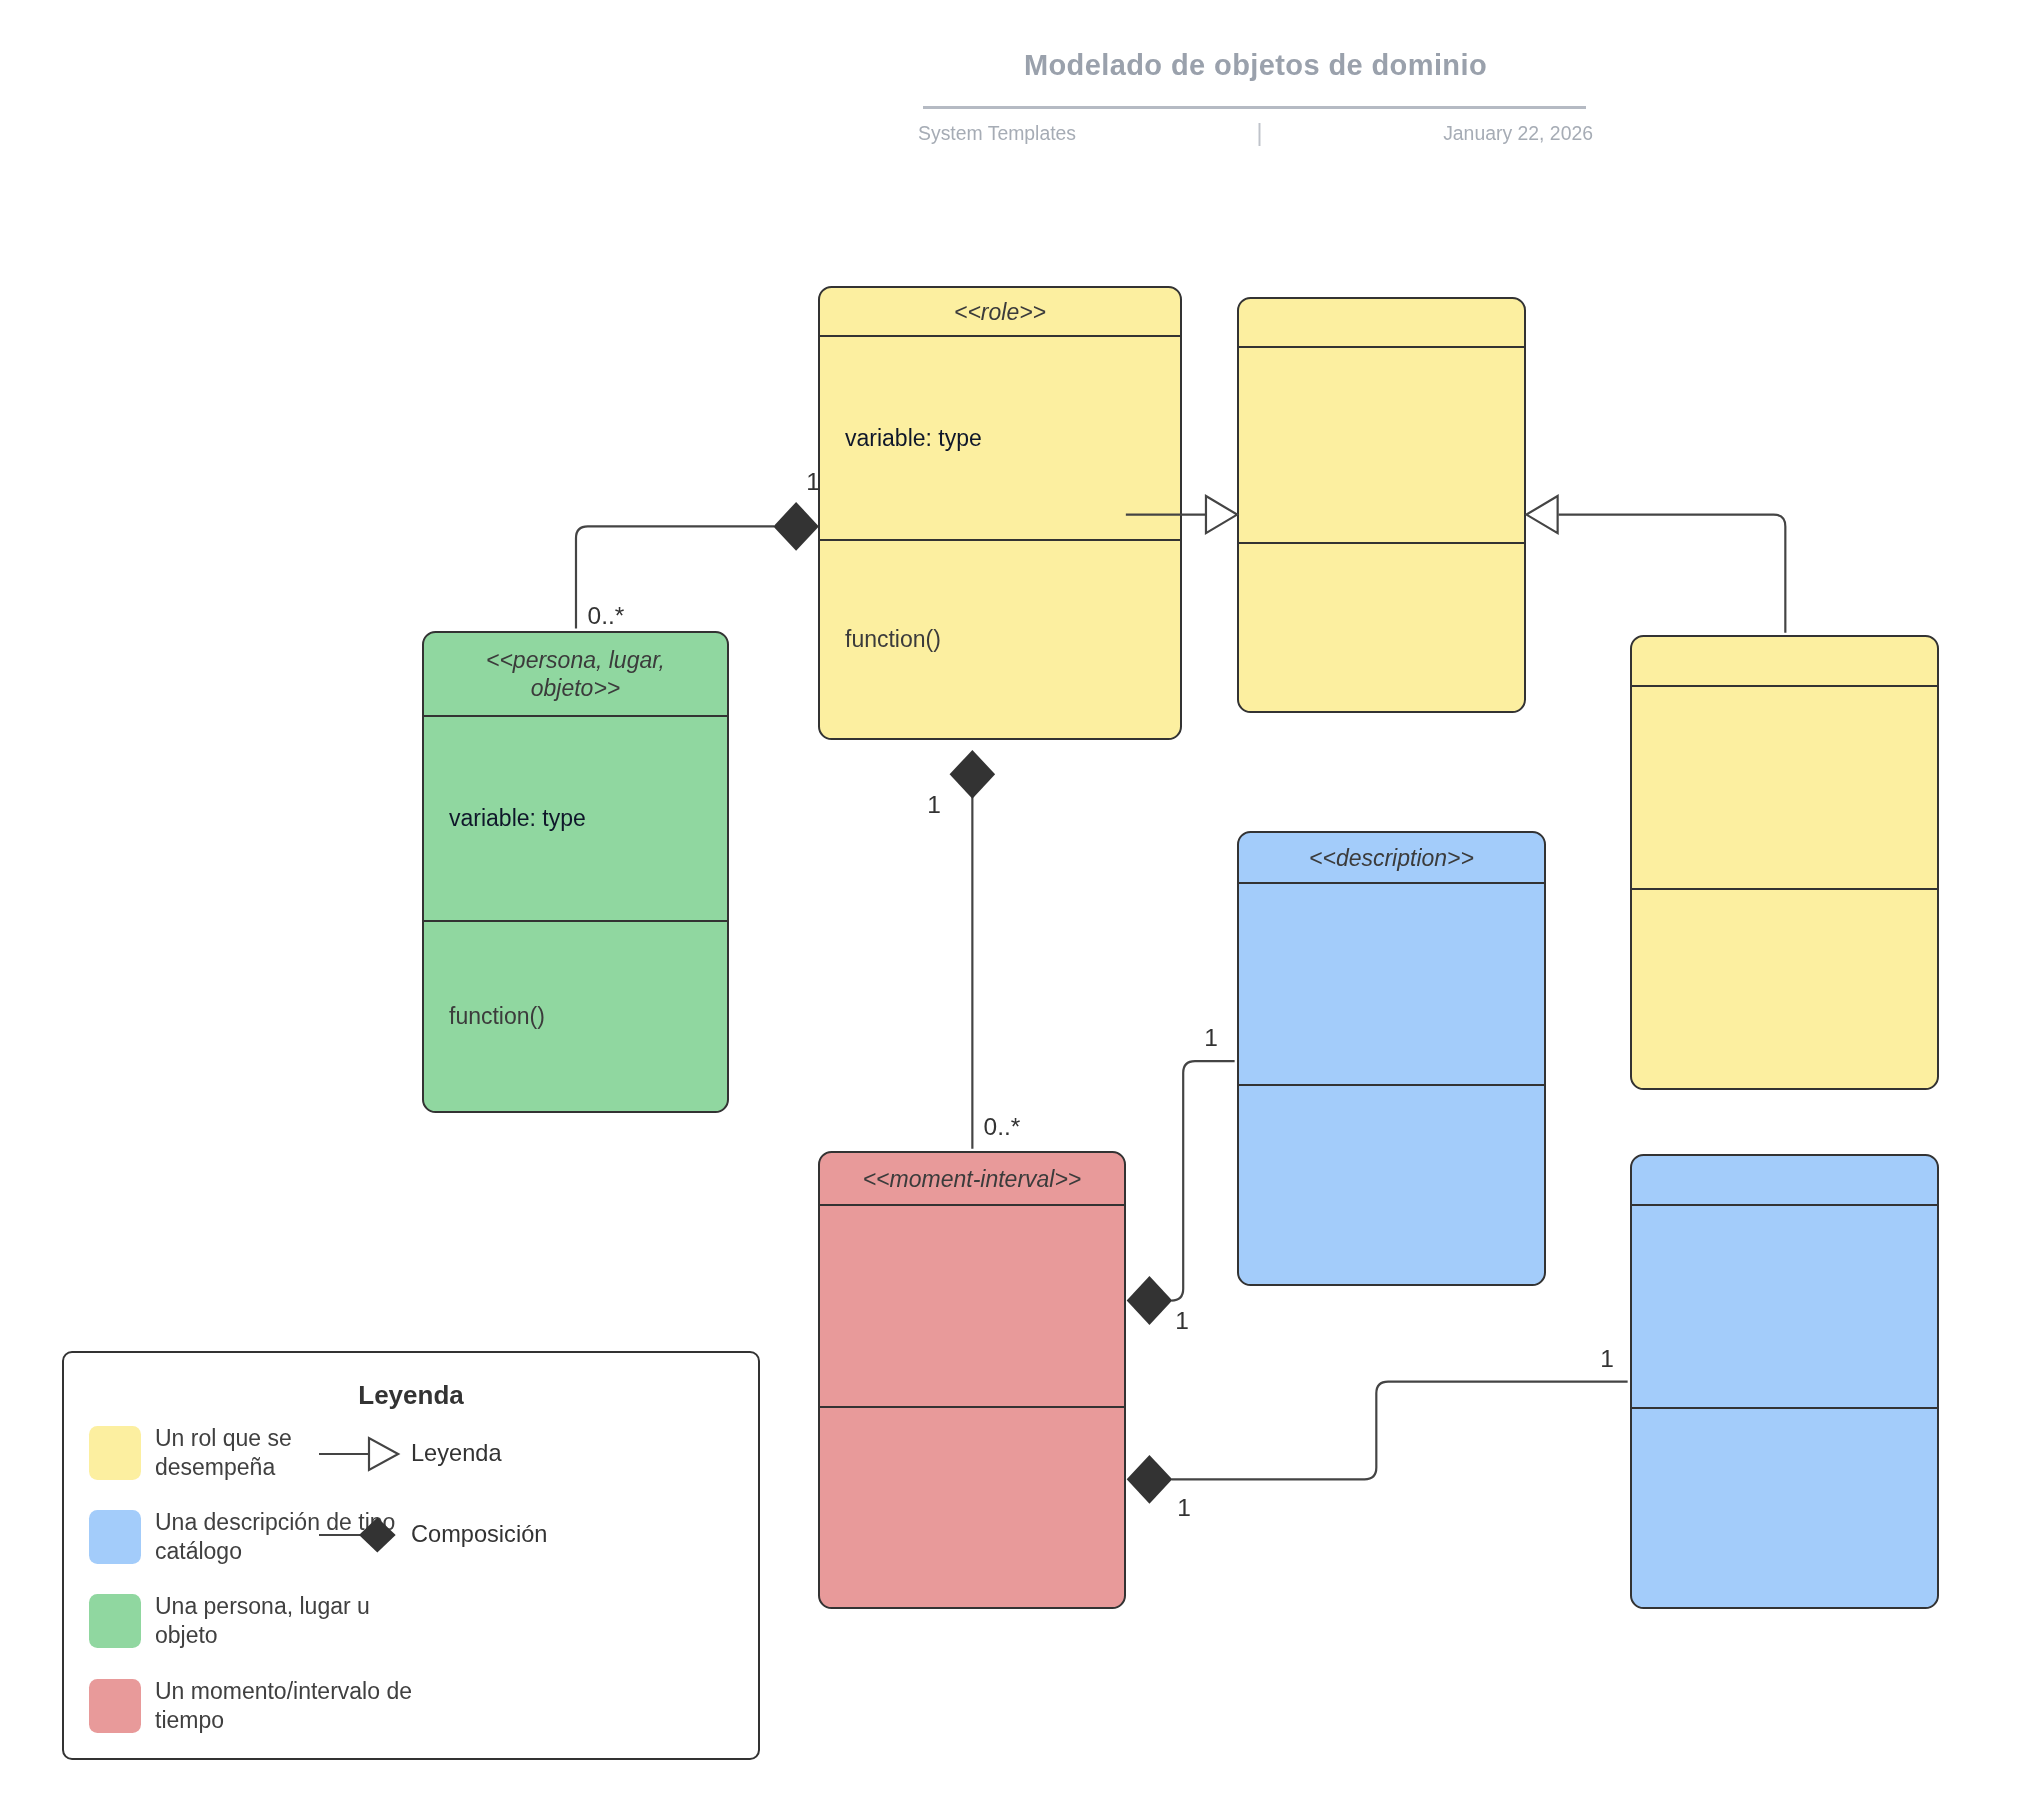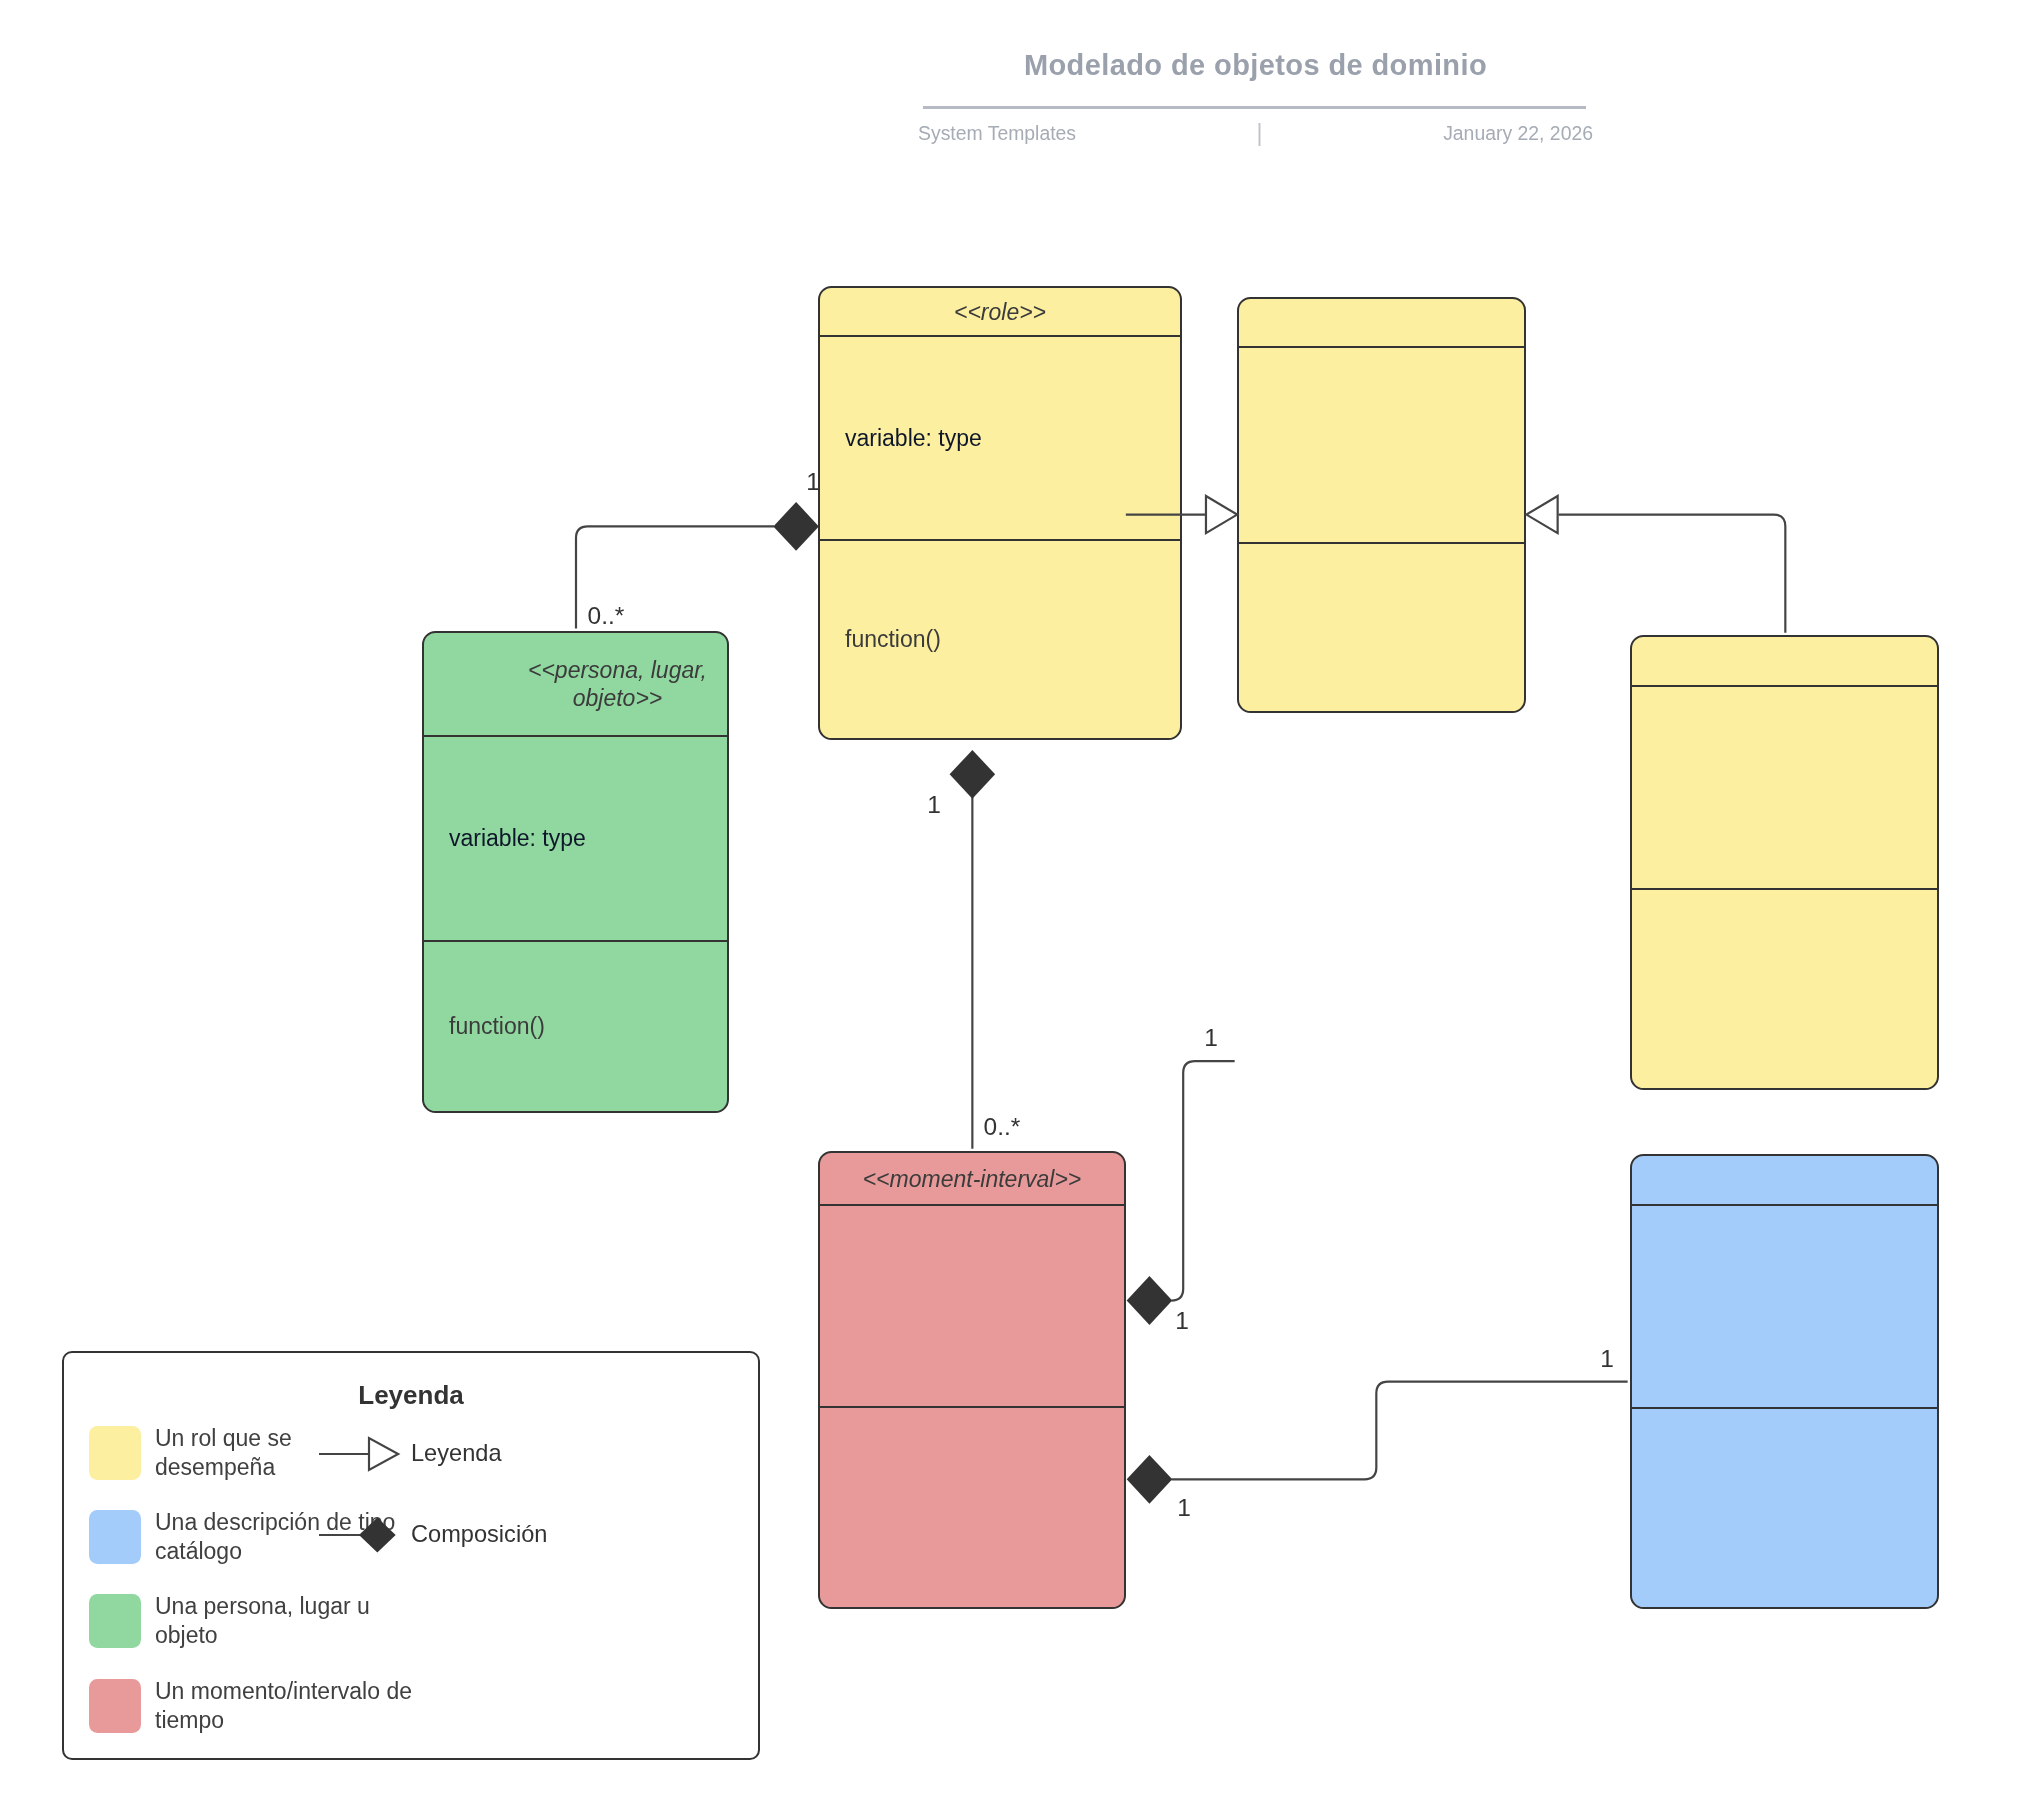--- a/index.html
+++ b/index.html
@@ -30,21 +30,21 @@
   #box-role{left:818px;top:286px;width:364px;height:454px;}
   #box-role .cls-h{height:49px;} #box-role .cls-a{height:204px;}
 
   #box-parent{left:1237px;top:297px;width:289px;height:416px;}
   #box-parent .cls-h{height:49px;} #box-parent .cls-a{height:196px;}
 
   #box-child{left:1630px;top:635px;width:309px;height:455px;}
   #box-child .cls-h{height:50px;} #box-child .cls-a{height:203px;}
 
   #box-persona{left:422px;top:631px;width:307px;height:482px;}
-  #box-persona .cls-h{height:104px;justify-content:flex-end;} #box-persona .cls-a{height:205px;}
+  #box-persona .cls-h{height:84px;} #box-persona .cls-a{height:205px;}
   #box-persona .cls-h span{max-width:219px;}
 
   #box-description{left:1237px;top:831px;width:309px;height:455px;}
   #box-description .cls-h{height:51px;} #box-description .cls-a{height:202px;}
 
   #box-moment{left:818px;top:1151px;width:308px;height:458px;}
   #box-moment .cls-h{height:53px;align-items:center;} #box-moment .cls-a{height:202px;}
 
   #box-catalog{left:1630px;top:1154px;width:309px;height:455px;}
   #box-catalog .cls-h{height:50px;} #box-catalog .cls-a{height:203px;}
@@ -112,20 +112,27 @@
         <span>&lt;&lt;persona, lugar, objeto&gt;&gt;</span>
       </div>
     <div class="cls-a">
         <span>variable: type</span>
       </div>
     <div class="cls-m">
         <span>function()</span>
       </div>
   </div>
 
+  <div class="cls blue" id="box-description">
+    <div class="cls-h">
+        <span>&lt;&lt;description&gt;&gt;</span>
+      </div>
+    <div class="cls-a"></div>
+    <div class="cls-m"></div>
+  </div>
 
   <div class="cls red" id="box-moment">
     <div class="cls-h">
         <span>&lt;&lt;moment-interval&gt;&gt;</span>
       </div>
     <div class="cls-a"></div>
     <div class="cls-m"></div>
   </div>
 
   <div class="cls blue" id="box-catalog">

